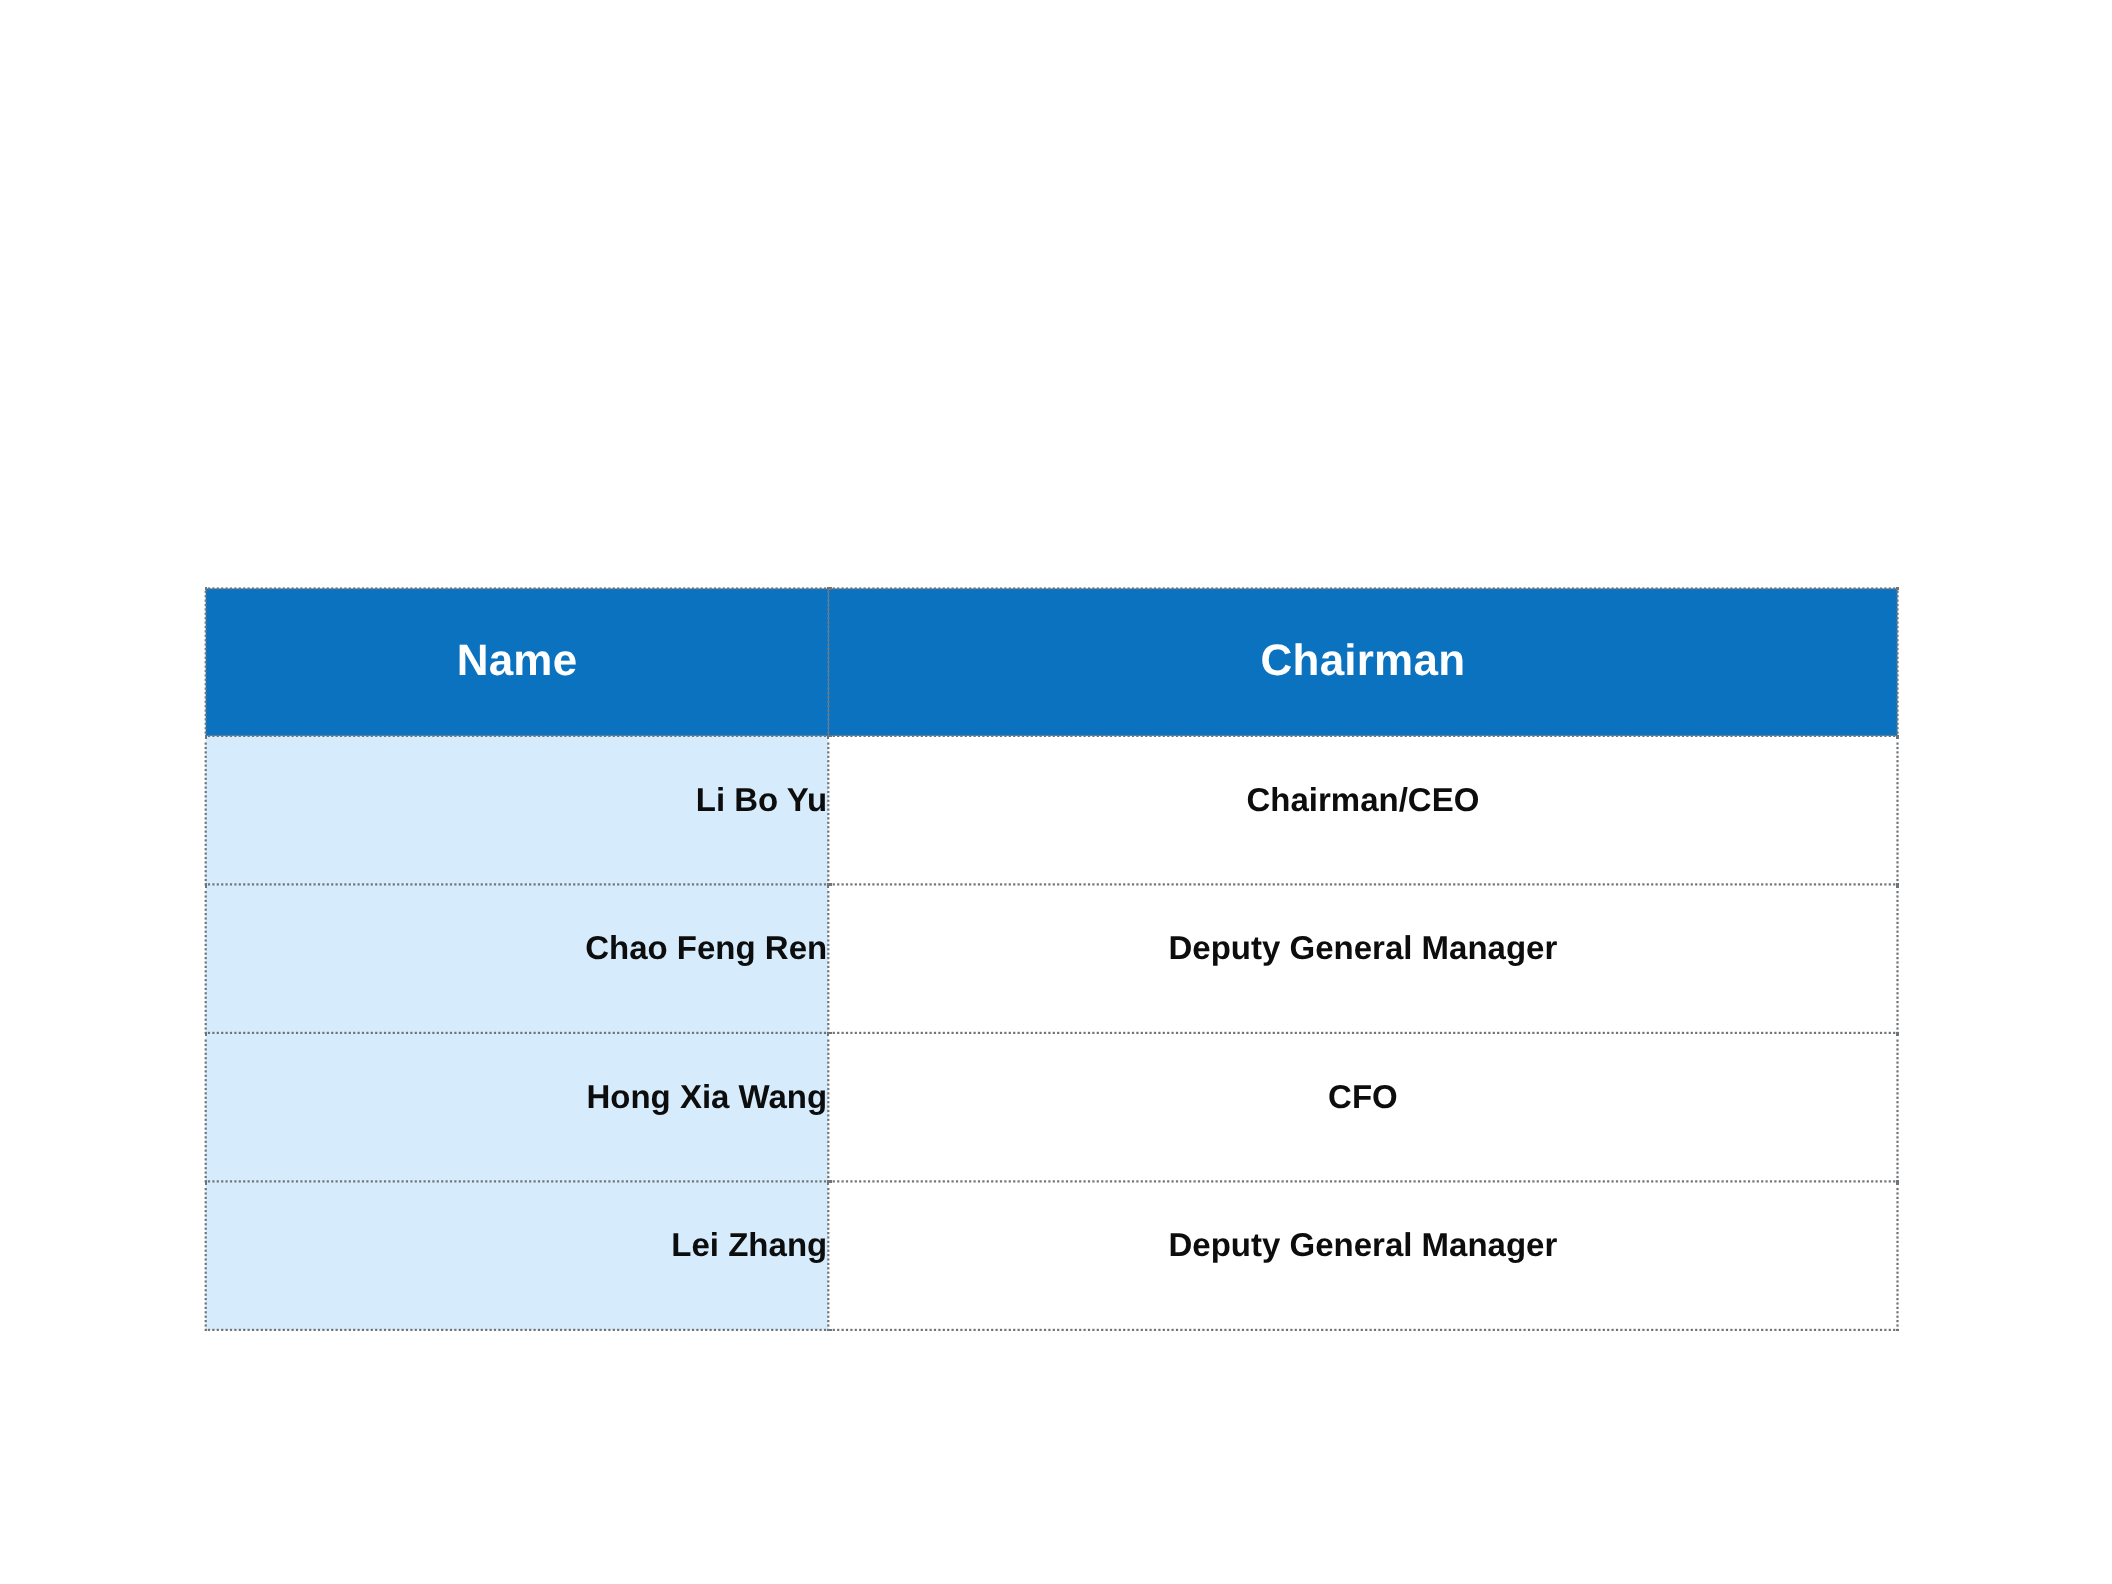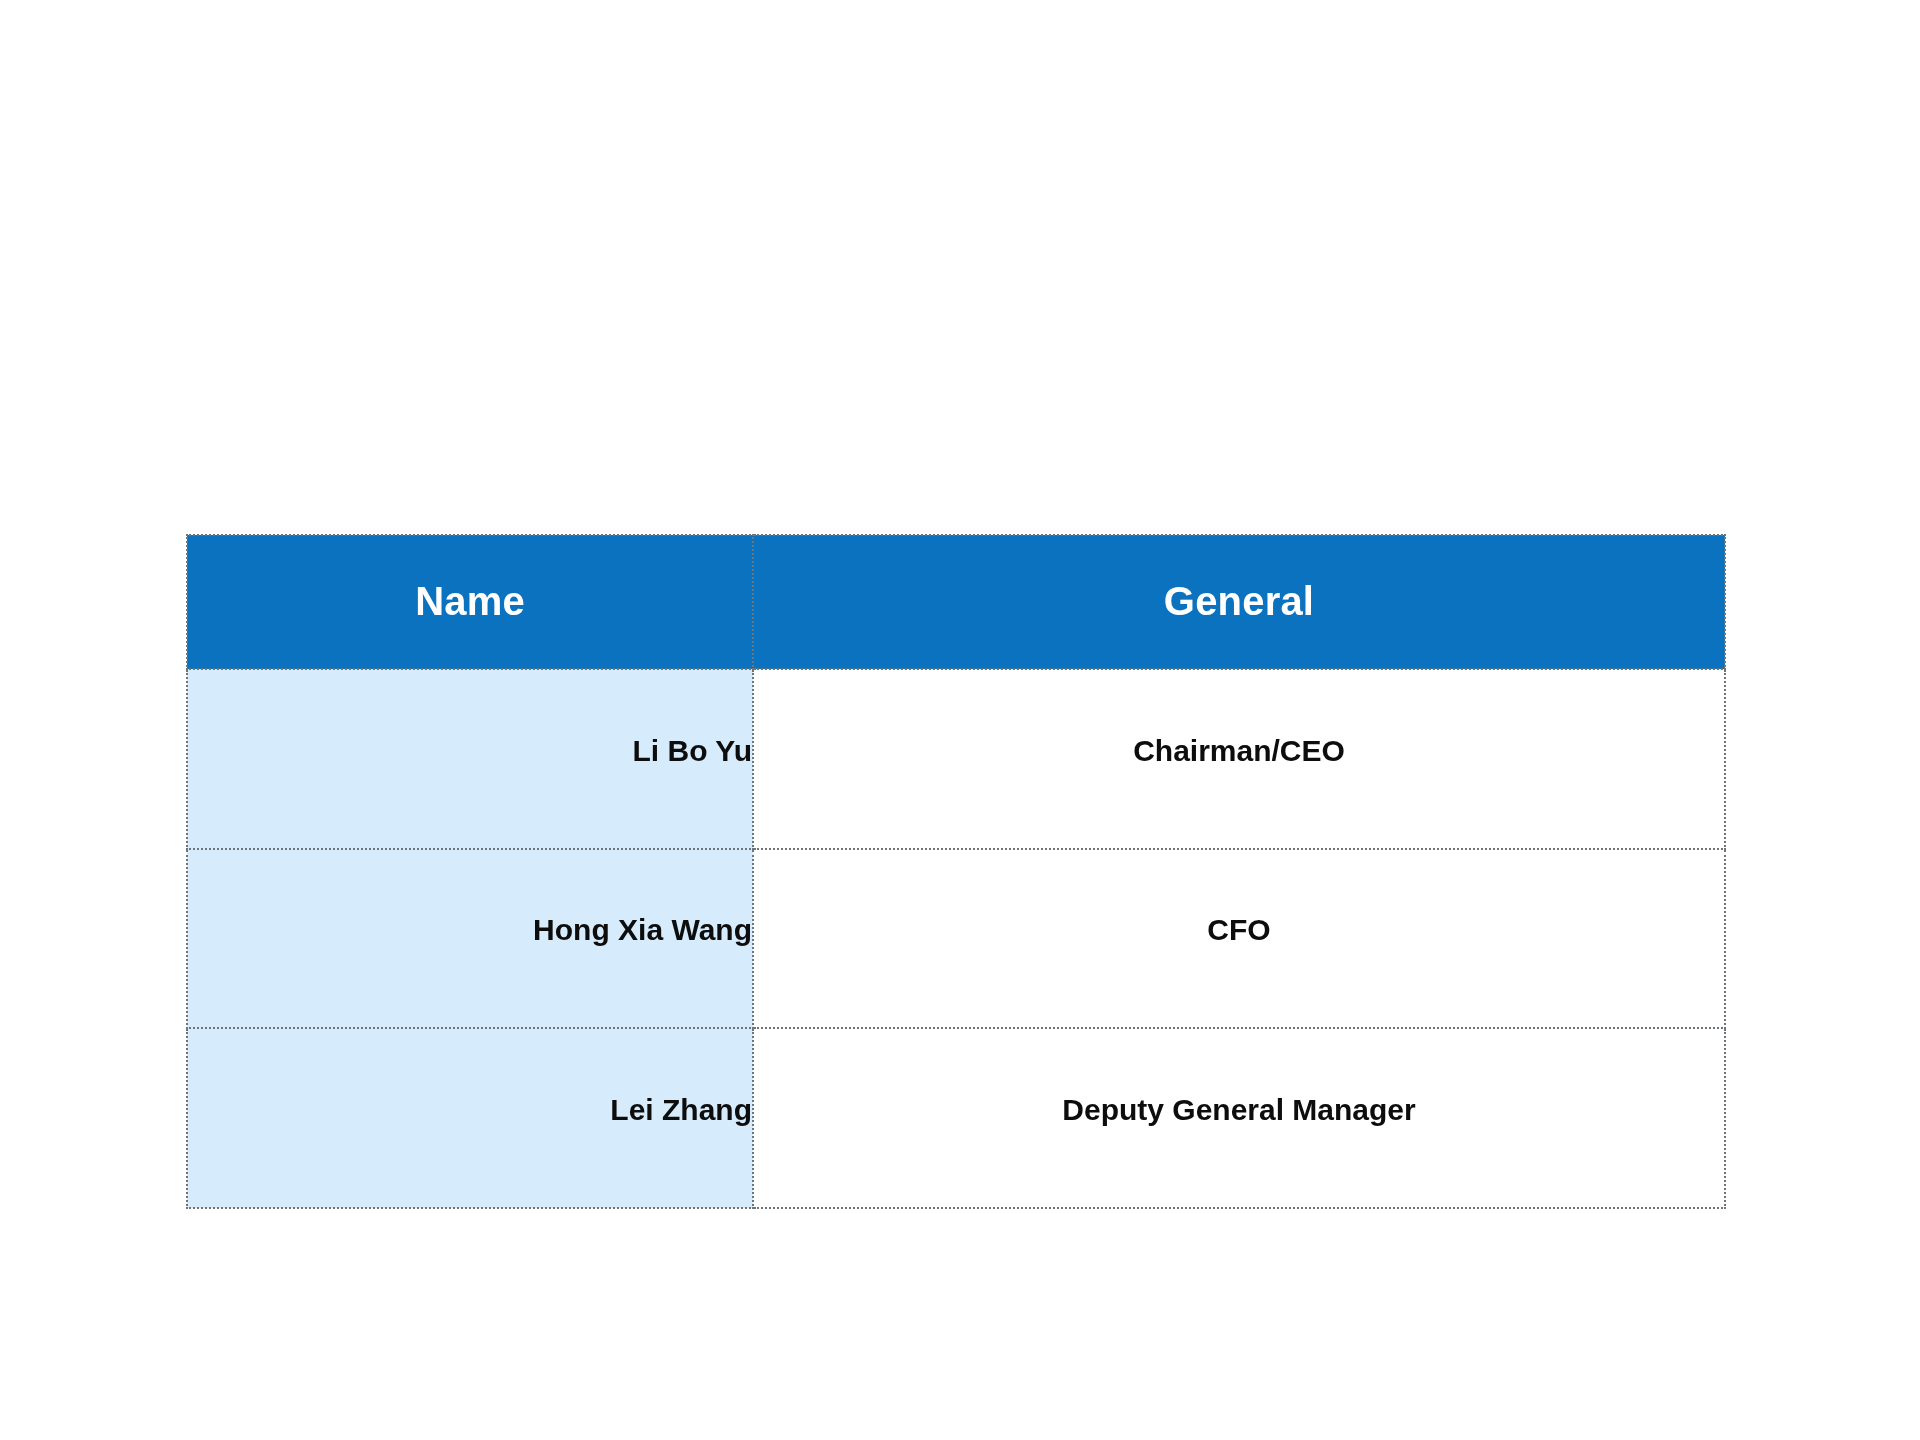--- a/index.html
+++ b/index.html
@@ -86,28 +86,32 @@
 
   <table id="org-table">
     <colgroup>
       <col class="col-name">
       <col class="col-position">
     </colgroup>
 
     <thead>
       <tr>
         <th>Name</th>
-        <th>General</th>
+        <th>Chairman</th>
       </tr>
     </thead>
 
     <tbody>
       <tr>
         <td class="cell-name">Li Bo Yu</td>
         <td class="cell-position">Chairman/CEO</td>
+      </tr>
+      <tr>
+        <td class="cell-name">Chao Feng Ren</td>
+        <td class="cell-position">Deputy General Manager</td>
       </tr>
       <tr>
         <td class="cell-name">Hong Xia Wang</td>
         <td class="cell-position">CFO</td>
       </tr>
       <tr>
         <td class="cell-name">Lei Zhang</td>
         <td class="cell-position">Deputy General Manager</td>
       </tr>
     </tbody>

